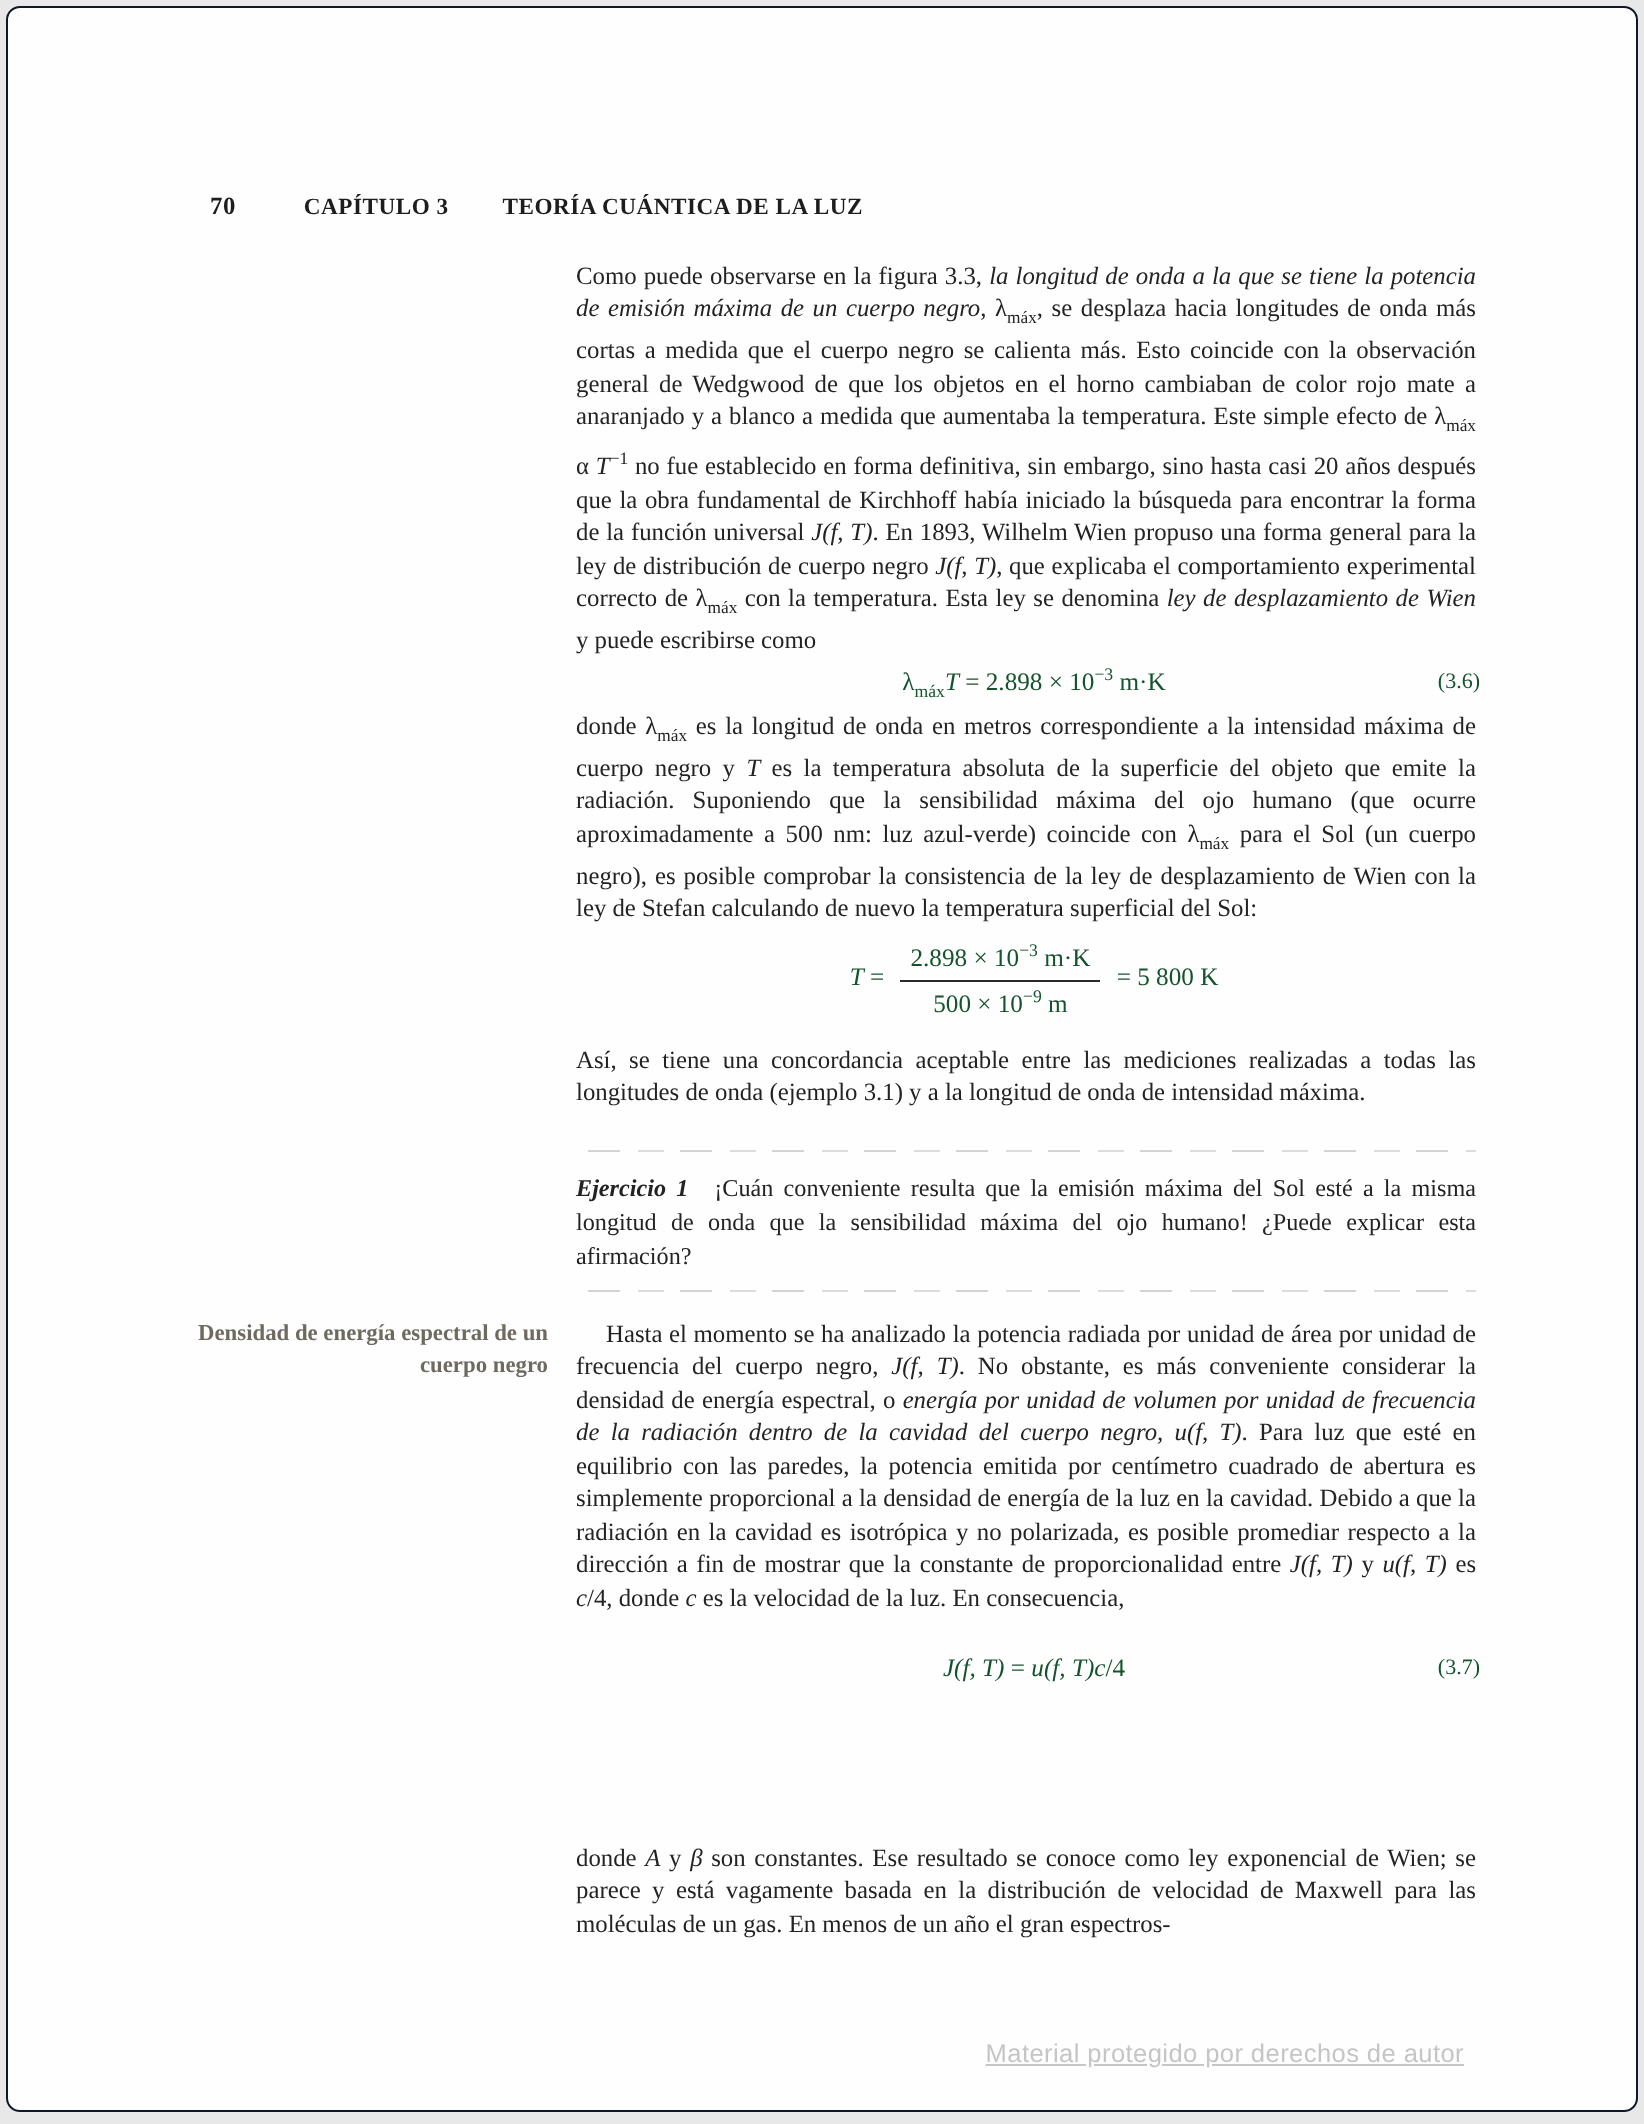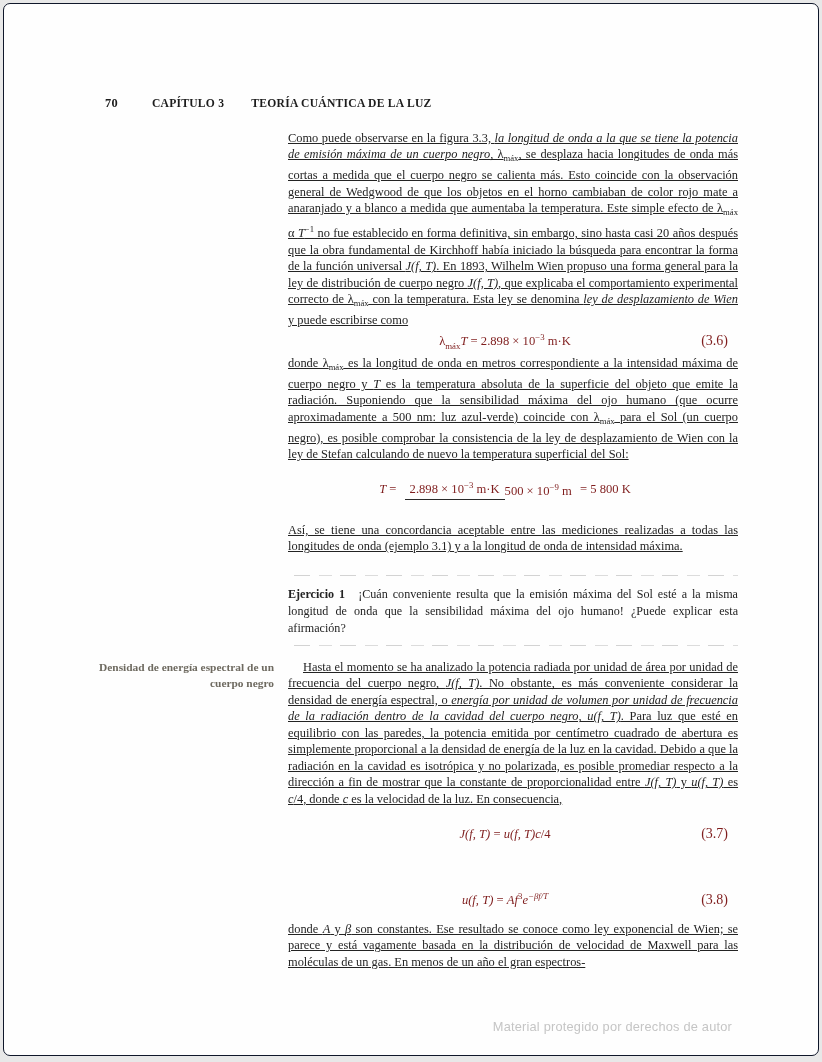--- a/index.html
+++ b/index.html
@@ -18,70 +18,70 @@
     position:absolute;top:92px;left:101px;
     font-weight:bold;color:#1d1d1d;font-size:11.6px;letter-spacing:.25px;
     white-space:nowrap;
   }
   .header .page-num{font-size:12.4px;margin-right:34px;}
   .header .chapter{margin-right:27px;}
   
   .para{
     position:absolute;left:284px;width:450px;margin:0;
     text-align:justify;color:#232323;
-    font-size:12.4px;line-height:16.45px;text-decoration:underline;
+    font-size:12.4px;line-height:16.45px;
   }
   .p1{top:126px;}
   .p2{top:351px;}
   .p3{top:518px;}
   .p4{top:655px;}
   .p5{top:845px;}
   .p6{top:917px;}
   .indent{text-indent:15px;}
   .it{font-style:italic;}
   sub{font-size:.70em;font-style:normal;}
   sup{font-size:.70em;font-style:normal;}
   
   .equation{
-    position:absolute;left:276px;width:450px;
+    position:absolute;left:288px;width:450px;
     display:flex;justify-content:center;align-items:center;
-    color:#7f1d1d;font-size:12.6px;
+    color:#14532d;font-size:12.6px;
   }
   .eq36{top:327px;height:20px;}
   .eqT{top:464px;height:44px;}
   .eq37{top:820px;height:20px;}
   .eq38{top:884px;height:24px;}
-  .eq-num{position:absolute;right:2px;top:50%;transform:translateY(-50%);font-size:14px;}
-  .frac{display:inline-flex;flex-direction:row;align-items:center;margin:0 5px;vertical-align:middle;}
+  .eq-num{position:absolute;right:2px;top:50%;transform:translateY(-50%);font-size:11px;}
+  .frac{display:inline-flex;flex-direction:column;align-items:center;margin:0 5px;vertical-align:middle;}
   .frac .fnum{padding:0 5px 2px;border-bottom:1px solid #2a2a2a;}
   .frac .fden{padding-top:2px;}
   
   .exercise{
     position:absolute;left:284px;top:582px;width:450px;margin:0;
     text-align:justify;color:#232323;font-size:12.1px;line-height:17.2px;
   }
-  .ex-label{font-weight:bold;margin-right:13px;}
+  .ex-label{font-weight:bold;font-style:italic;margin-right:13px;}
   
   .rule{
     position:absolute;left:290px;width:444px;height:1px;
     background:repeating-linear-gradient(90deg,#d3d3d3 0 16px,transparent 16px 25px,#dcdcdc 25px 38px,transparent 38px 46px);
   }
   .rule1{top:571px;}
   .rule2{top:641px;}
   
   .margin-note{
     position:absolute;left:86px;top:656px;width:184px;
     text-align:right;font-weight:bold;color:#6e6a60;
     font-size:11.4px;line-height:15.6px;
   }
   
   .copyright{
     position:absolute;right:86px;top:1015px;
     font-family:"Liberation Sans","DejaVu Sans",sans-serif;
-    font-size:12.8px;color:#c5c5c5;letter-spacing:.2px;
+    font-size:12.8px;color:#c5c5c5;letter-spacing:.2px;text-decoration:underline;
   }
 </style>
 </head>
 <body>
 
 <div class="page-card">
 
   <div class="header">
     <span class="page-num">70</span><span class="chapter">CAPÍTULO 3</span><span class="chapter-title">TEORÍA CUÁNTICA DE LA LUZ</span>
   </div>
@@ -113,22 +113,18 @@
   <div class="margin-note">Densidad de energía espectral de un cuerpo negro</div>
 
   <p class="para p4 indent"><span>Hasta el momento se ha analizado la potencia radiada por unidad de área por unidad de frecuencia del cuerpo negro, </span><span class="it">J(f, T)</span><span>. No obstante, es más conveniente considerar la densidad de energía espectral, o </span><span class="it">energía por unidad de volumen por unidad de frecuencia de la radiación dentro de la cavidad del cuerpo negro, u(f, T)</span><span>. Para luz que esté en equilibrio con las paredes, la potencia emitida por centímetro cuadrado de abertura es simplemente proporcional a la densidad de energía de la luz en la cavidad. Debido a que la radiación en la cavidad es isotrópica y no polarizada, es posible promediar respecto a la dirección a fin de mostrar que la constante de proporcionalidad entre </span><span class="it">J(f, T)</span><span> y </span><span class="it">u(f, T)</span><span> es </span><span class="it">c</span><span>/4, donde </span><span class="it">c</span><span> es la velocidad de la luz. En consecuencia,</span></p>
 
   <div class="equation eq37">
     <span class="eq-body"><span class="it">J(f, T)</span><span> = </span><span class="it">u(f, T)c</span><span>/4</span></span>
     <span class="eq-num">(3.7)</span>
   </div>
 
 
-  <div class="equation eq38">
-    <span class="eq-body"><span class="it">u(f, T)</span><span> = </span><span class="it">Af</span><sup>3</sup><span class="it">e</span><sup class="it">−βf/T</sup></span>
-    <span class="eq-num">(3.8)</span>
-  </div>
 
   <p class="para p6"><span>donde </span><span class="it">A</span><span> y </span><span class="it">β</span><span> son constantes. Ese resultado se conoce como ley exponencial de Wien; se parece y está vagamente basada en la distribución de velocidad de Maxwell para las moléculas de un gas. En menos de un año el gran espectros-</span></p>
 
   <div class="copyright">Material protegido por derechos de autor</div>
 
 </div>
 
 </body></html>

